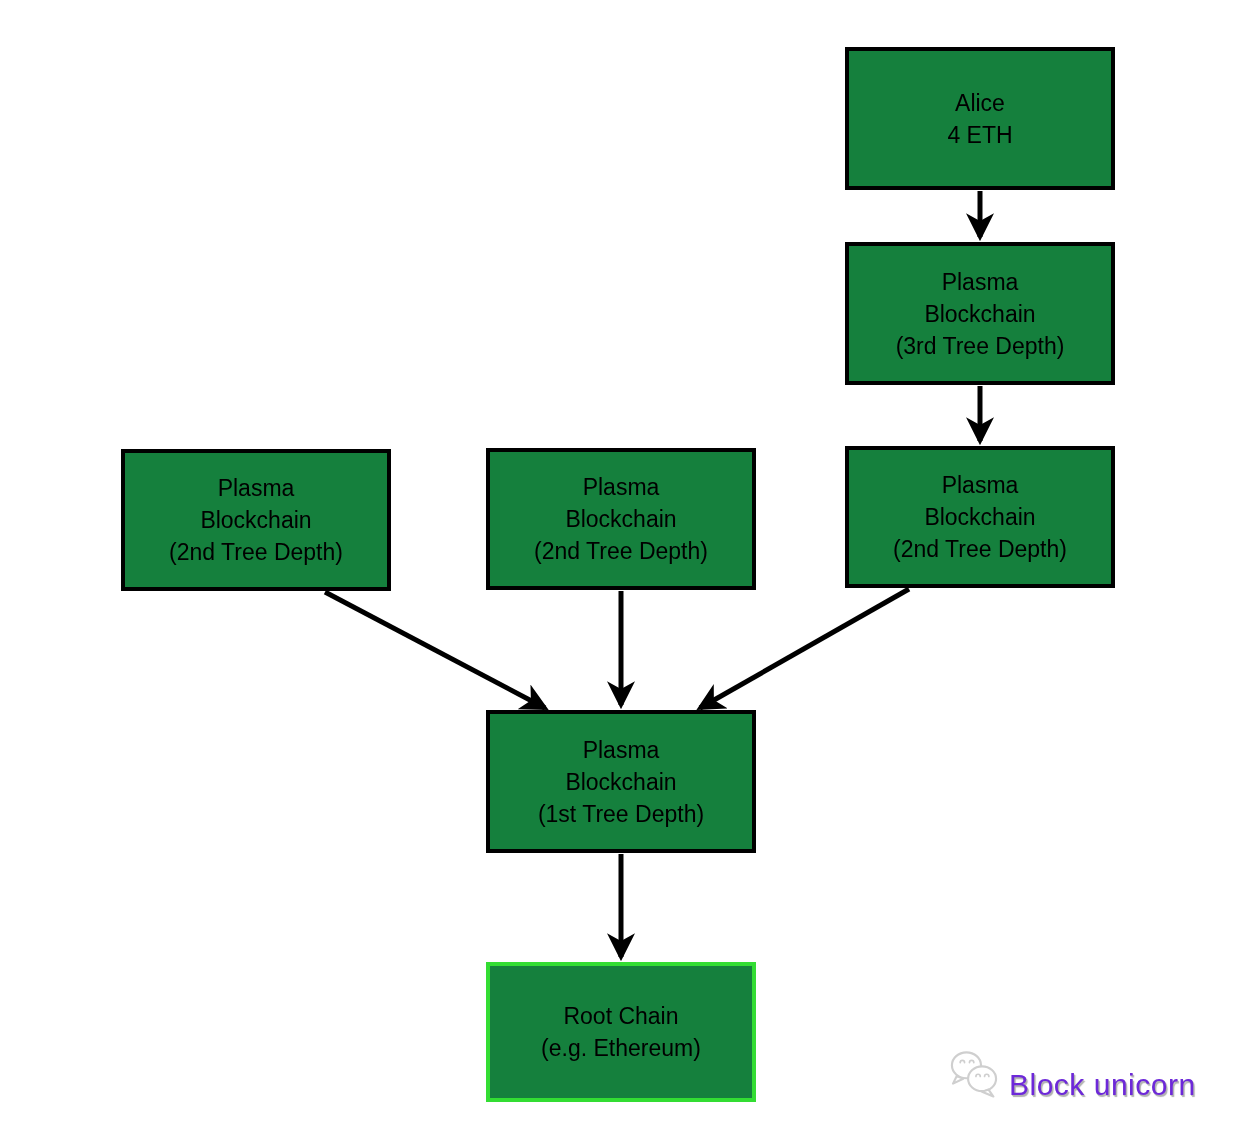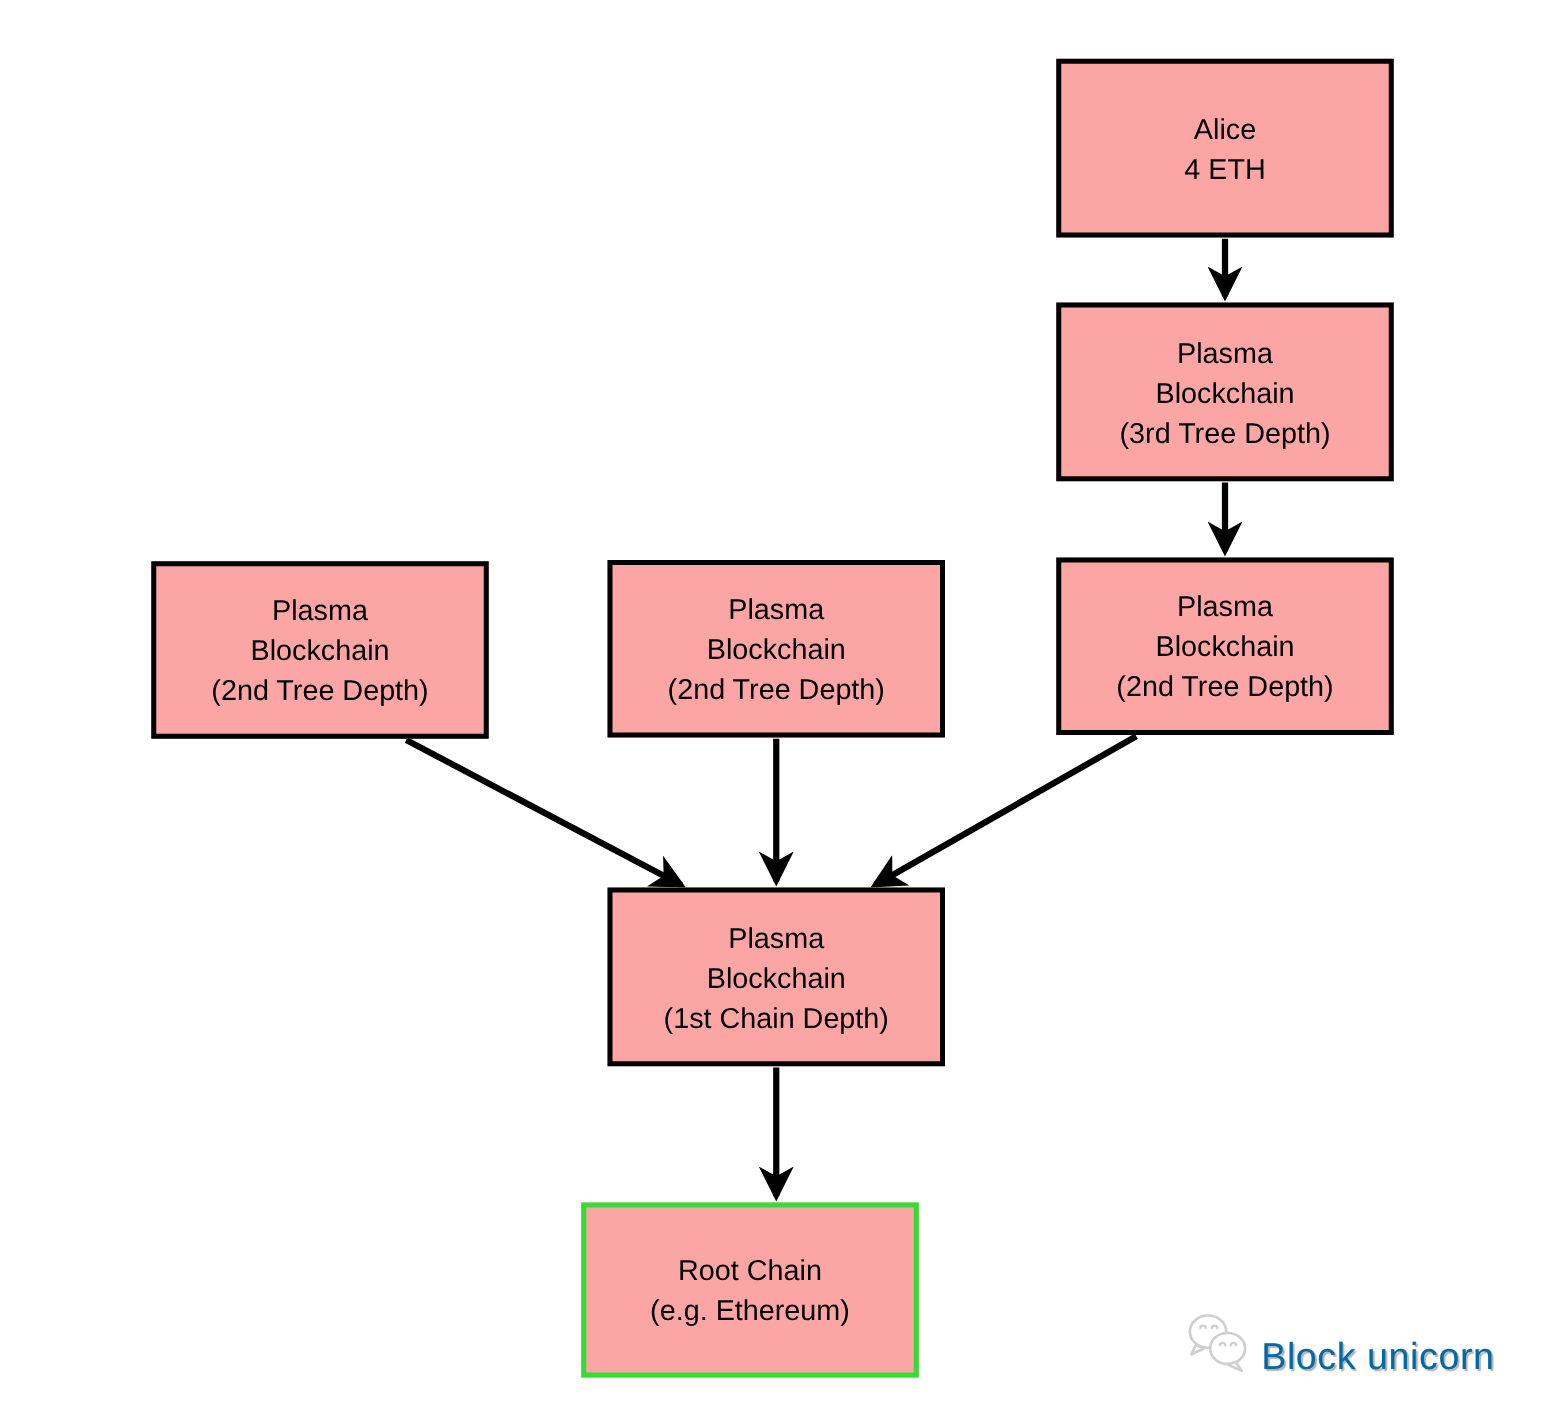--- a/index.html
+++ b/index.html
@@ -19,50 +19,50 @@
     position: absolute;
     left: 0;
     top: 0;
     width: 1246px;
     height: 1128px;
   }
   .node {
     position: absolute;
     box-sizing: border-box;
     border: 4px solid #000000;
-    background: #fca5a5;
+    background: #15803d;
     display: flex;
     flex-direction: column;
     align-items: center;
     justify-content: center;
     text-align: center;
     font-size: 23px;
     line-height: 32px;
     color: #000000;
   }
   #node-alice           { left: 845px; top: 47px;  width: 270px; height: 143px; }
   #node-plasma-3rd      { left: 845px; top: 242px; width: 270px; height: 143px; }
   #node-plasma-2nd-left   { left: 121px; top: 449px; width: 270px; height: 142px; }
   #node-plasma-2nd-center { left: 486px; top: 448px; width: 270px; height: 142px; }
   #node-plasma-2nd-right  { left: 845px; top: 446px; width: 270px; height: 142px; }
   #node-plasma-1st      { left: 486px; top: 710px; width: 270px; height: 143px; }
-  #node-root-chain      { left: 465px; top: 962px; width: 270px; height: 140px; border-color: #33dd33; }
+  #node-root-chain      { left: 486px; top: 962px; width: 270px; height: 140px; border-color: #33dd33; }
 
   .watermark {
     position: absolute;
     left: 946px;
     top: 1048px;
     display: flex;
     align-items: center;
     gap: 7px;
   }
   .watermark-text {
     font-size: 30px;
     letter-spacing: 0.5px;
-    color: #0369a1;
+    color: #6d28d9;
     text-shadow: 1.5px 1.5px 1px #b0b0b0, 0.5px 0.5px 0 #c6c6c6;
     white-space: nowrap;
     margin-top: 16px;
   }
 </style>
 </head>
 <body>
 
 <div class="canvas">
 
@@ -105,21 +105,21 @@
 
   <div class="node" id="node-plasma-2nd-right">
     <div>Plasma</div>
     <div>Blockchain</div>
     <div>(2nd Tree Depth)</div>
   </div>
 
   <div class="node" id="node-plasma-1st">
     <div>Plasma</div>
     <div>Blockchain</div>
-    <div>(1st Chain Depth)</div>
+    <div>(1st Tree Depth)</div>
   </div>
 
   <div class="node" id="node-root-chain">
     <div>Root Chain</div>
     <div>(e.g. Ethereum)</div>
   </div>
 
   <div class="watermark">
     <span>
       <svg width="56" height="54" viewBox="0 0 52 50" xmlns="http://www.w3.org/2000/svg">

